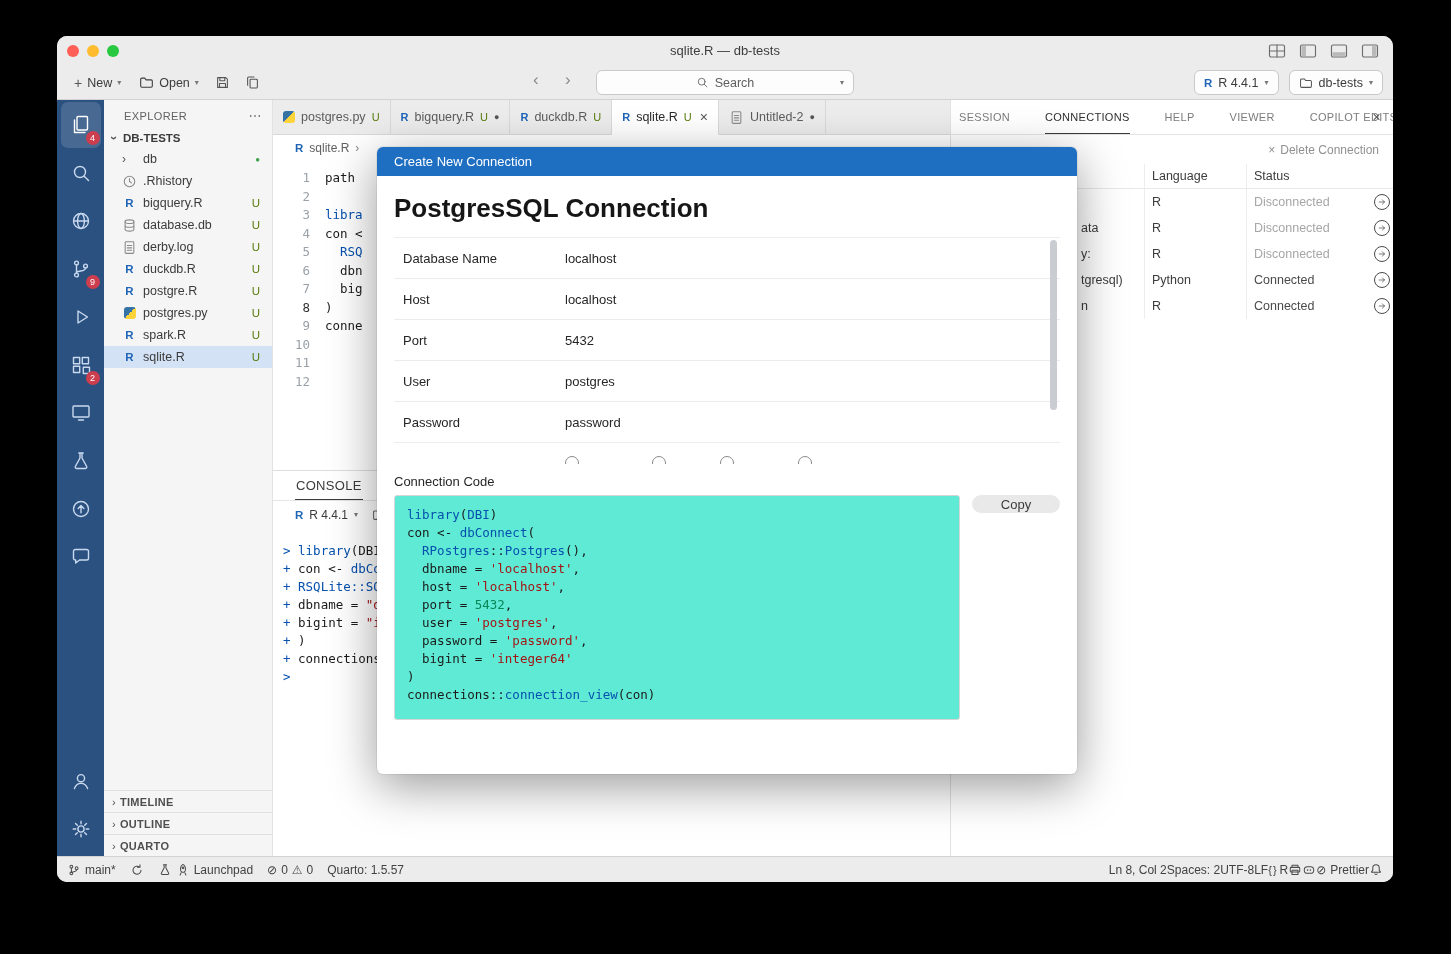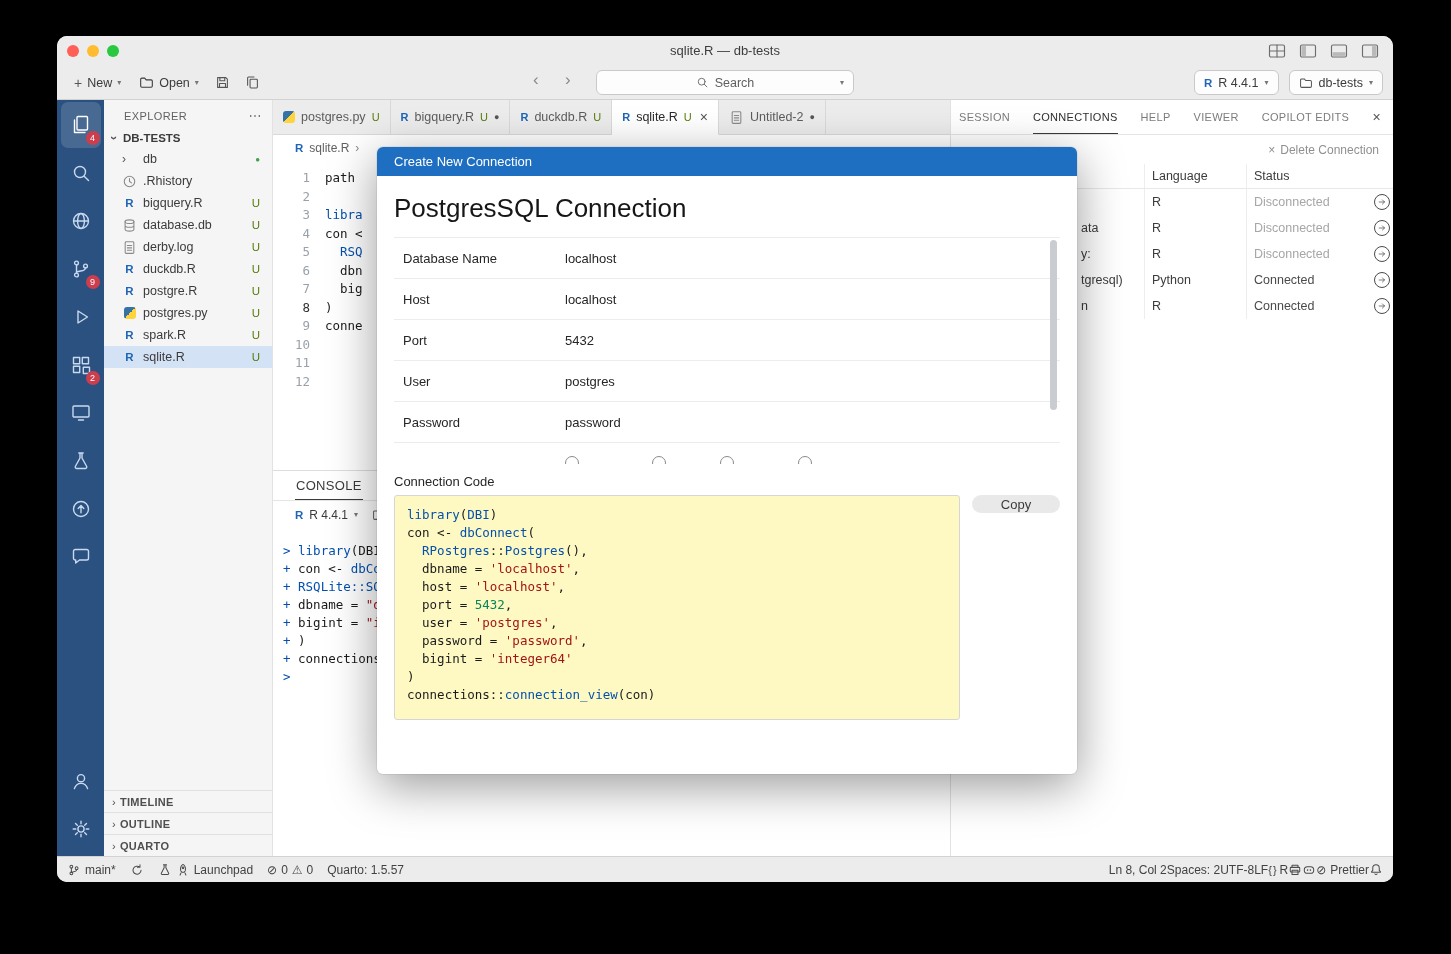--- a/index.html
+++ b/index.html
@@ -92,30 +92,30 @@
 .conn-arrow .aicon{width:10px;height:10px;display:block}
 .statusbar{position:absolute;left:0;right:0;bottom:0;height:26px;background:#ececec;border-top:1px solid #d2d2d2;display:flex;align-items:center;font-size:12px;color:#424242;padding:0 10px}
 .sb-left{display:flex;align-items:center;gap:14px}
 .sb-right{margin-left:auto;display:flex;align-items:center;}
 .sb-item{display:inline-flex;align-items:center;gap:4px;white-space:nowrap}
 .sb-item .ico{width:14px;height:14px;display:block;color:#4a4a4a}
 .gl{font-size:12px}
 .braces{font-size:11px;letter-spacing:-1px}
 .modal{position:absolute;left:320px;top:111px;width:700px;height:627px;background:#fff;border-radius:6px;box-shadow:0 12px 48px rgba(0,0,0,.4),0 0 0 1px rgba(0,0,0,.06);z-index:40;overflow:hidden}
 .modal-head{height:29px;background:#1e6ec2;color:#fff;font-size:13px;line-height:29px;padding-left:17px}
-.modal-title{font-size:26px;font-weight:400;color:#161616;margin:17px 17px 13px}
+.modal-title{font-size:26px;font-weight:700;color:#161616;margin:17px 17px 13px}
 .fields{position:relative;margin:0 17px;height:227px;overflow:hidden;border-top:1px solid #ececec;font-size:13px;color:#262626}
 .frow{height:41px;display:grid;grid-template-columns:171px 1fr;align-items:center;border-bottom:1px solid #ececec}
 .flabel{padding-left:9px}
 .frow.radios{position:relative;border-bottom:none;display:block}
 .radio{position:absolute;top:13px;width:14px;height:14px;border:1px solid #8a8a8a;border-radius:50%;background:#fff}
 .scroll-thumb{position:absolute;right:3px;top:2px;width:7px;height:170px;border-radius:4px;background:#c9ccd1}
 .code-label{margin:10px 17px 6px;font-size:13px;color:#262626}
 .code-row{margin:0 17px;display:flex;align-items:flex-start}
-.codeblock{width:566px;height:225px;border:1px solid #d6d6d6;border-radius:3px;background:#fef9c3;padding:10px 12px;font-family:"DejaVu Sans Mono",monospace;font-size:12.5px;line-height:18px;overflow:hidden}
+.codeblock{width:566px;height:225px;border:1px solid #d6d6d6;border-radius:3px;background:#5eead4;padding:10px 12px;font-family:"DejaVu Sans Mono",monospace;font-size:12.5px;line-height:18px;overflow:hidden}
 .btn{height:18px;border:none;border-radius:12px;background:#e9e9e9;color:#3b3b3b;font:13px "Liberation Sans",sans-serif;padding:0 18px}
 .btn.copy{margin-left:12px;width:88px;padding:0}
 .btn.primary{background:#1f66ae;color:#fff}
 .modal-footer{margin:12px 17px 0;display:flex;gap:12px}
 .modal-footer .sp{flex:1}
 .c-p{color:#1b1b1b}.c-k{color:#0550ae}.c-s{color:#a31515}.c-n{color:#098658}.c-pr{color:#0550ae}
 </style>
 </head>
 <body>
 
@@ -507,21 +507,21 @@
             <div class="cline"><span class="c-pr">+ </span><span class="c-p">bigint = </span><span class="c-s">"i</span></div>
             <div class="cline"><span class="c-pr">+ </span><span class="c-p">)</span></div>
             <div class="cline"><span class="c-pr">+ </span><span class="c-p">connections</span></div>
             <div class="cline"><span class="c-pr">&gt;</span></div>
           </div>
       </div>
     </div>
 
     <div class="panel">
       <div class="panel-tabs">
-        <span id="panel-tab-items" style="display:flex;gap:23px;height:100%">
+        <span id="panel-tab-items" style="display:flex;gap:35px;height:100%">
             <span class="ptab">SESSION</span>
             <span class="ptab active">CONNECTIONS</span>
             <span class="ptab">HELP</span>
             <span class="ptab">VIEWER</span>
             <span class="ptab">COPILOT EDITS</span>
           </span>
         <span class="panel-close">×</span>
       </div>
       <div class="panel-actions">
         <span class="del">

